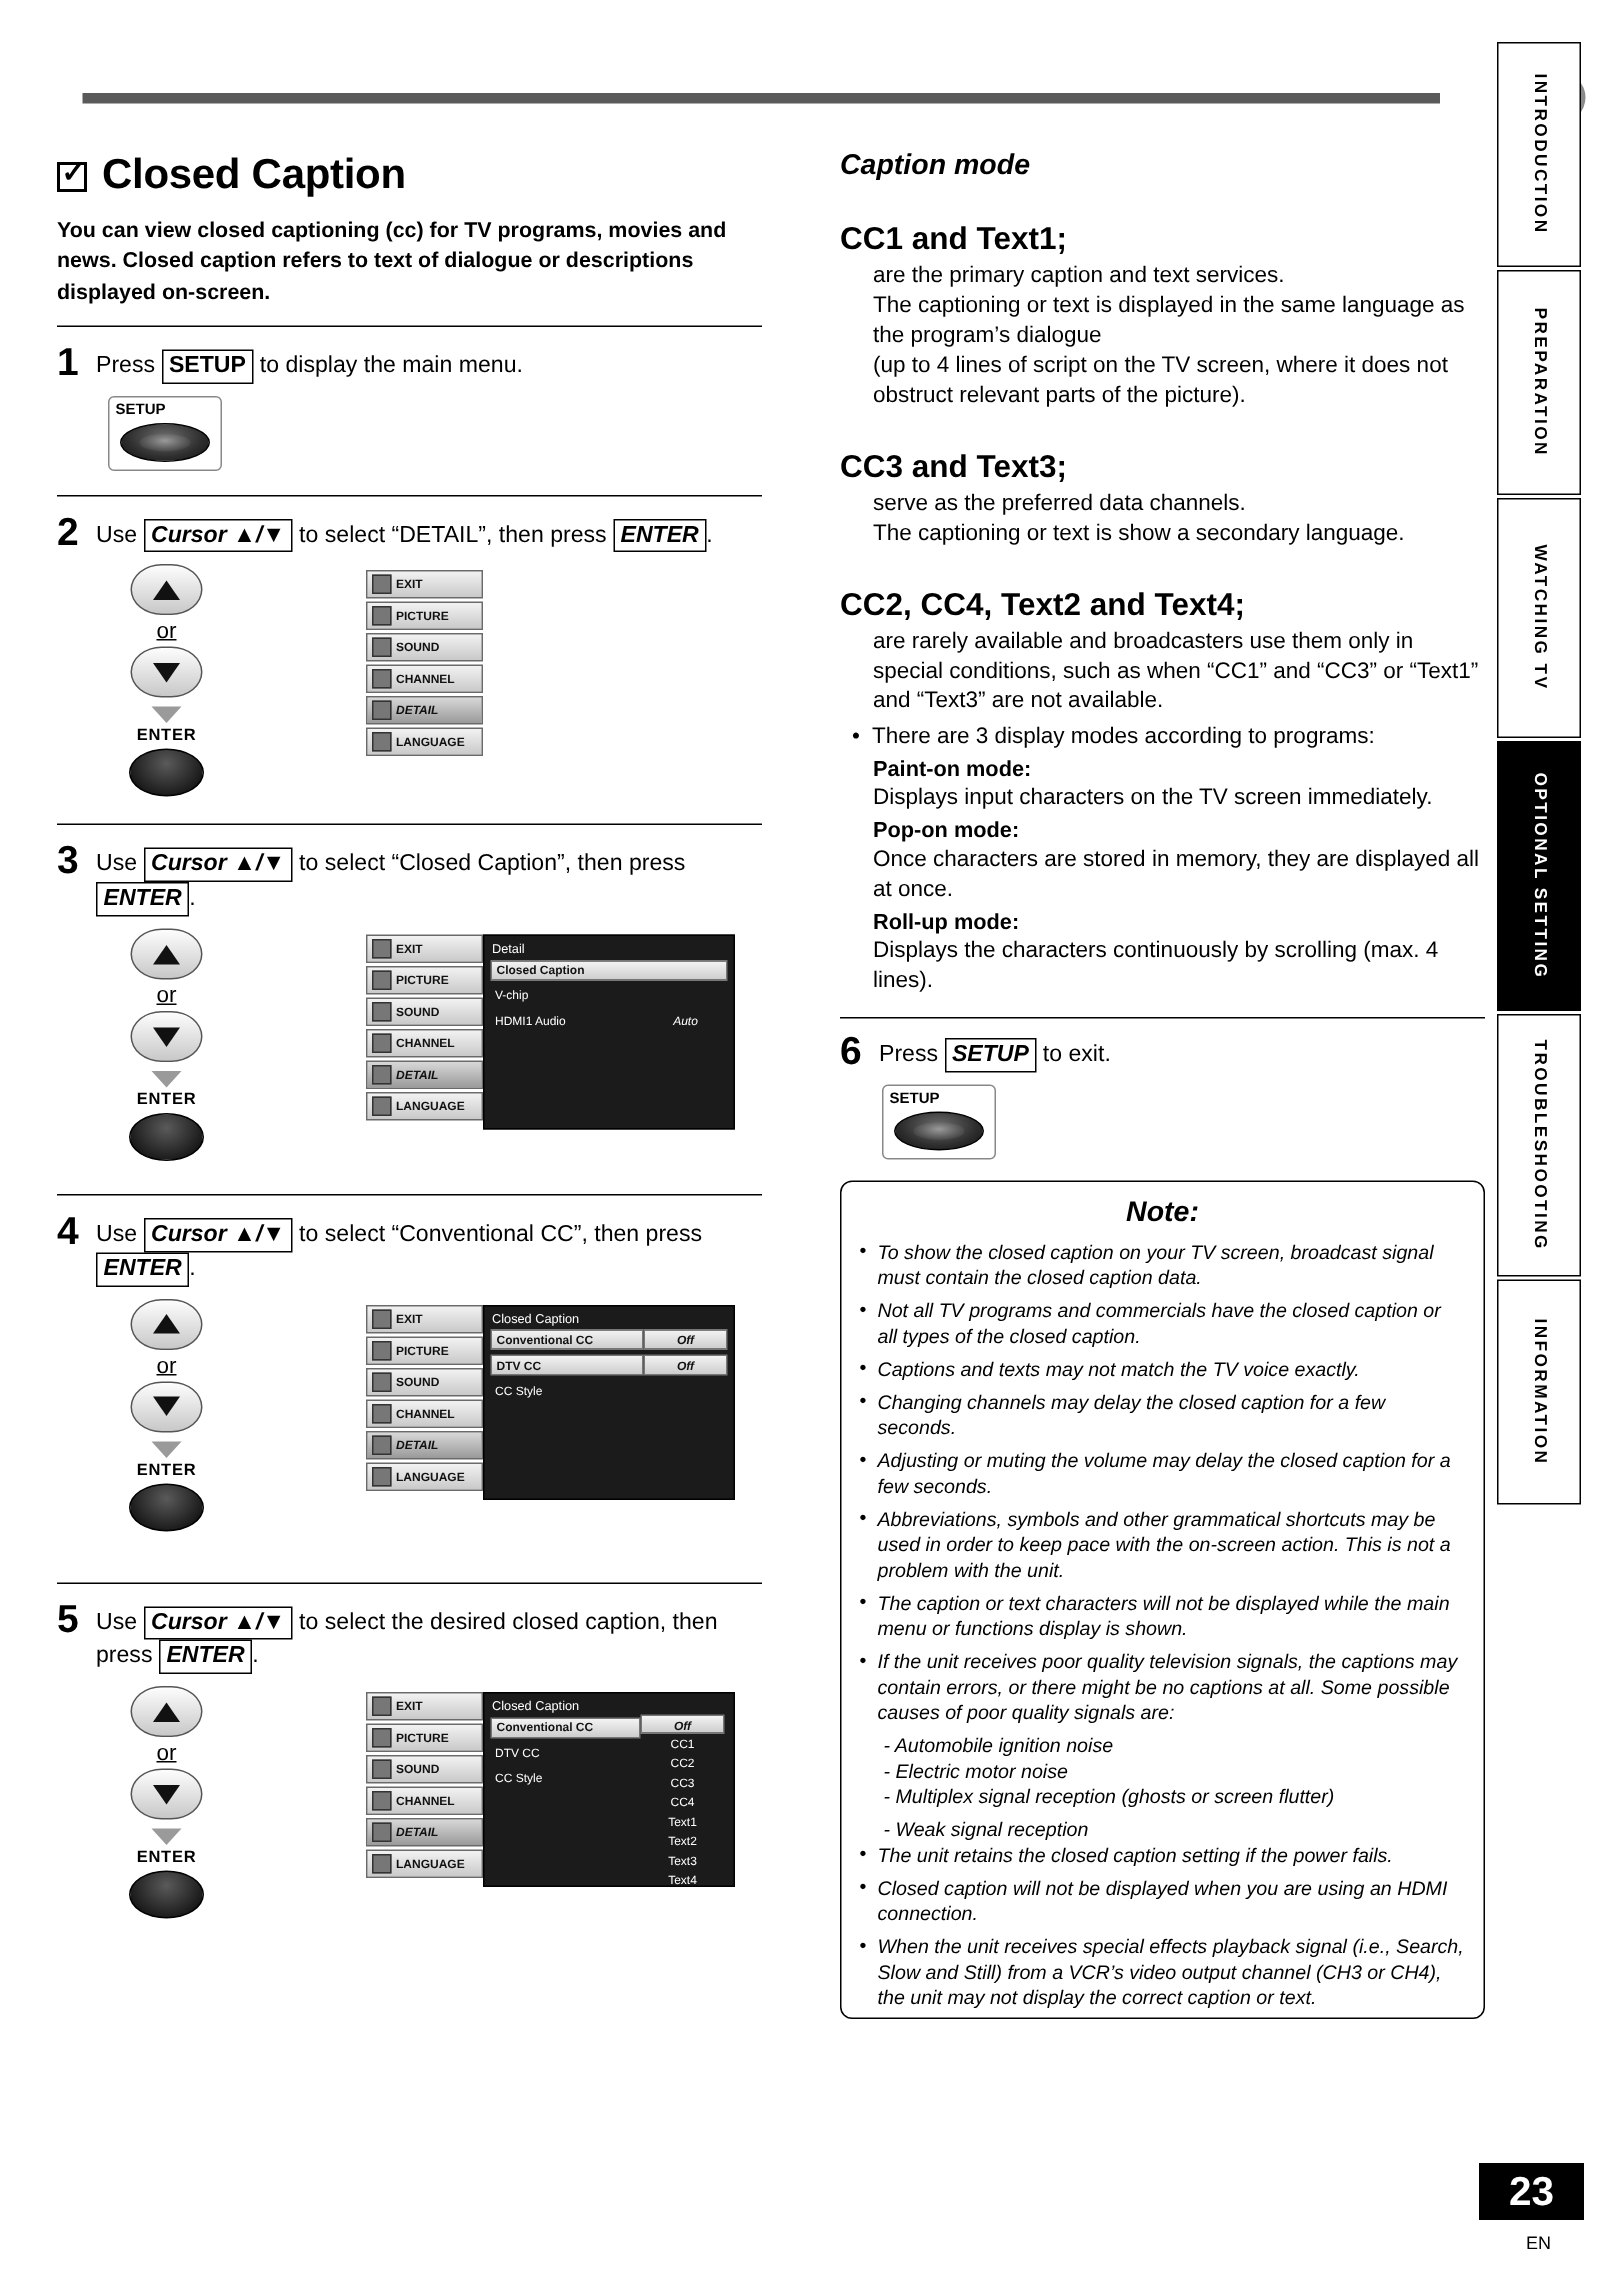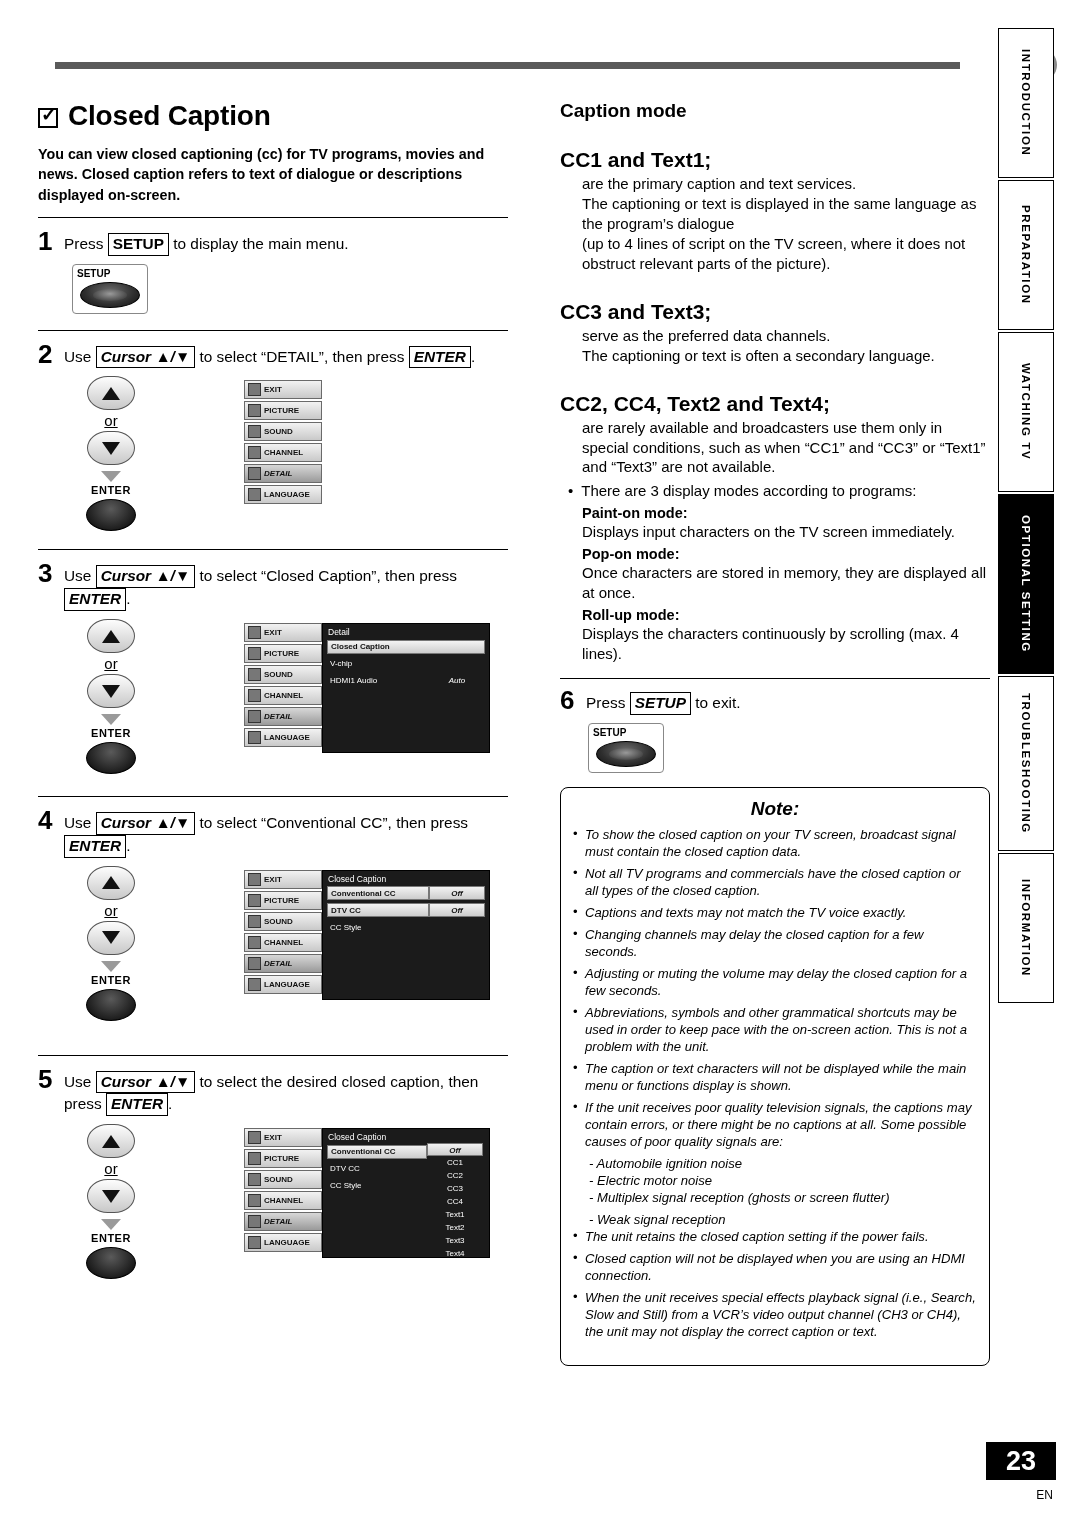--- a/index.html
+++ b/index.html
@@ -141,47 +141,47 @@
   .vallist { position:absolute; right:6px; }
   .vallist div {
     font-size:8px; color:#fff; text-align:center; width:56px; height:13px; line-height:13px;
   }
   .vallist div.first {
     background:linear-gradient(#f3f3f3,#cdcdcd); color:#111; border:1px solid #777; font-style:italic; font-weight:bold;
   }
 
   
   .rightcol { position:absolute; left:560px; top:100px; width:430px; }
-  .capmode { font-size:19px; font-weight:bold; margin:0 0 6px 0; }
+  .capmode { font-size:19px; font-weight:bold; font-style:italic; margin:0 0 6px 0; }
   .h3 { font-size:21px; font-weight:bold; margin:26px 0 2px 0; }
   .p { font-size:15px; line-height:1.33; margin:0 0 0 22px; }
   .bullet { font-size:15px; line-height:1.33; margin:4px 0 0 8px; display:flex; }
   .bullet .dot { margin-right:8px; }
   .h4 { font-size:14.5px; font-weight:bold; margin:4px 0 1px 22px; }
 
   .note {
-    border:1.5px solid #000; border-radius:8px; margin-top:14px; padding:8px 12px 20px 12px;
+    border:1.5px solid #000; border-radius:8px; margin-top:14px; padding:8px 12px 0 12px;
   }
   .note .nt { font-size:19px; font-weight:bold; font-style:italic; text-align:center; margin:2px 0 6px 0; }
   .note ul { margin:0; padding:0; list-style:none; }
   .note li {
     font-size:13.1px; font-style:italic; line-height:1.3; margin-bottom:5px;
     padding-left:12px; position:relative;
   }
   .note li:before { content:"•"; position:absolute; left:0; top:-1px; font-style:normal; }
   .note li.sub { padding-left:16px; margin-bottom:0; }
   .note li.sub:before { content:""; }
 
   
   .pnum {
     position:absolute; right:24px; bottom:46px; width:70px; height:38px;
     background:#000; color:#fff; font-size:27px; font-weight:bold;
     display:flex; align-items:center; justify-content:center;
   }
-  .pen { position:absolute; right:27px; bottom:24px; font-size:12px; }
+  .pen { position:absolute; right:46px; bottom:24px; font-size:12px; }
 
   .divider { border-top:1px solid #000; margin:14px 0 8px 0; }
 </style>
 </head>
 <body>
 
 <div class="page">
 
   <div class="toprule"></div>
   <div class="topcircle"></div>
@@ -499,21 +499,21 @@
 
     <div class="capmode">Caption mode</div>
 
     <div class="h3">CC1 and Text1;</div>
     <div class="p">are the primary caption and text services.</div>
     <div class="p">The captioning or text is displayed in the same language as the program’s dialogue</div>
     <div class="p">(up to 4 lines of script on the TV screen, where it does not obstruct relevant parts of the picture).</div>
 
     <div class="h3">CC3 and Text3;</div>
     <div class="p">serve as the preferred data channels.</div>
-    <div class="p">The captioning or text is often a secondary language.</div>
+    <div class="p">The captioning or text is show a secondary language.</div>
 
     <div class="h3">CC2, CC4, Text2 and Text4;</div>
     <div class="p">are rarely available and broadcasters use them only in special conditions, such as when “CC1” and “CC3” or “Text1” and “Text3” are not available.</div>
 
     <div class="bullet">
       <span class="dot">•</span>
       <span>There are 3 display modes according to programs:</span>
     </div>
 
     <div class="h4">Paint-on mode:</div>

